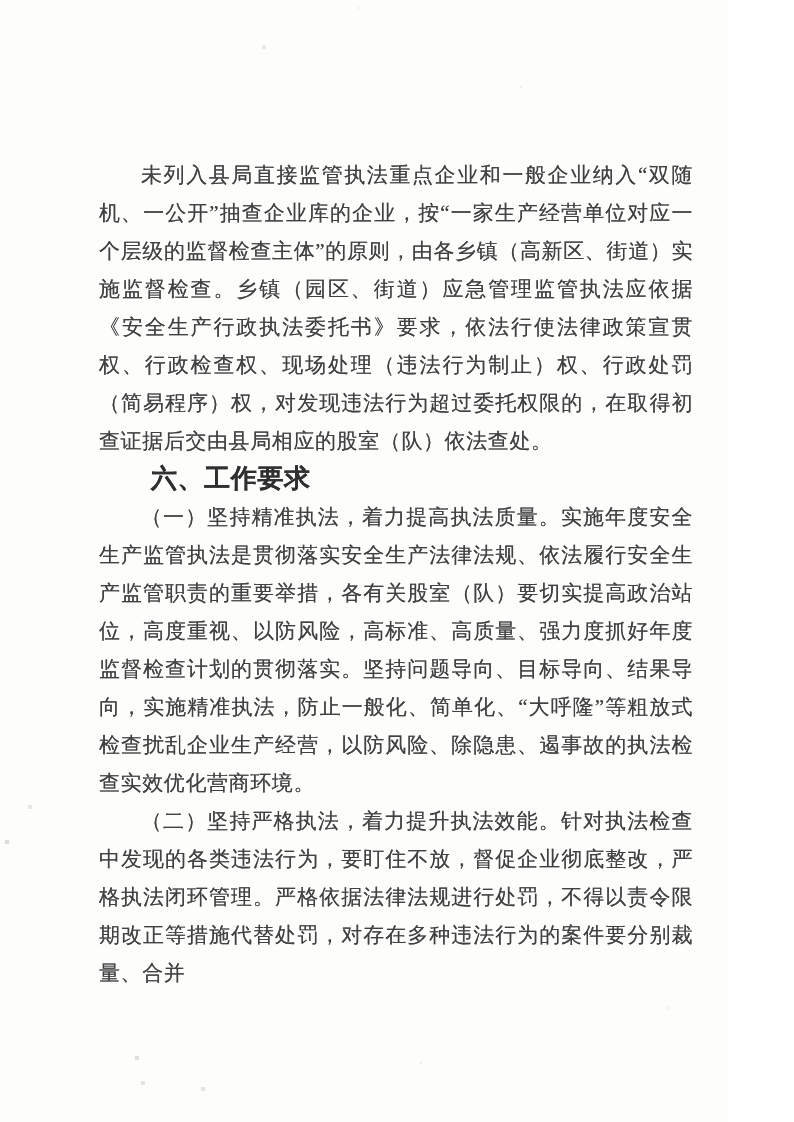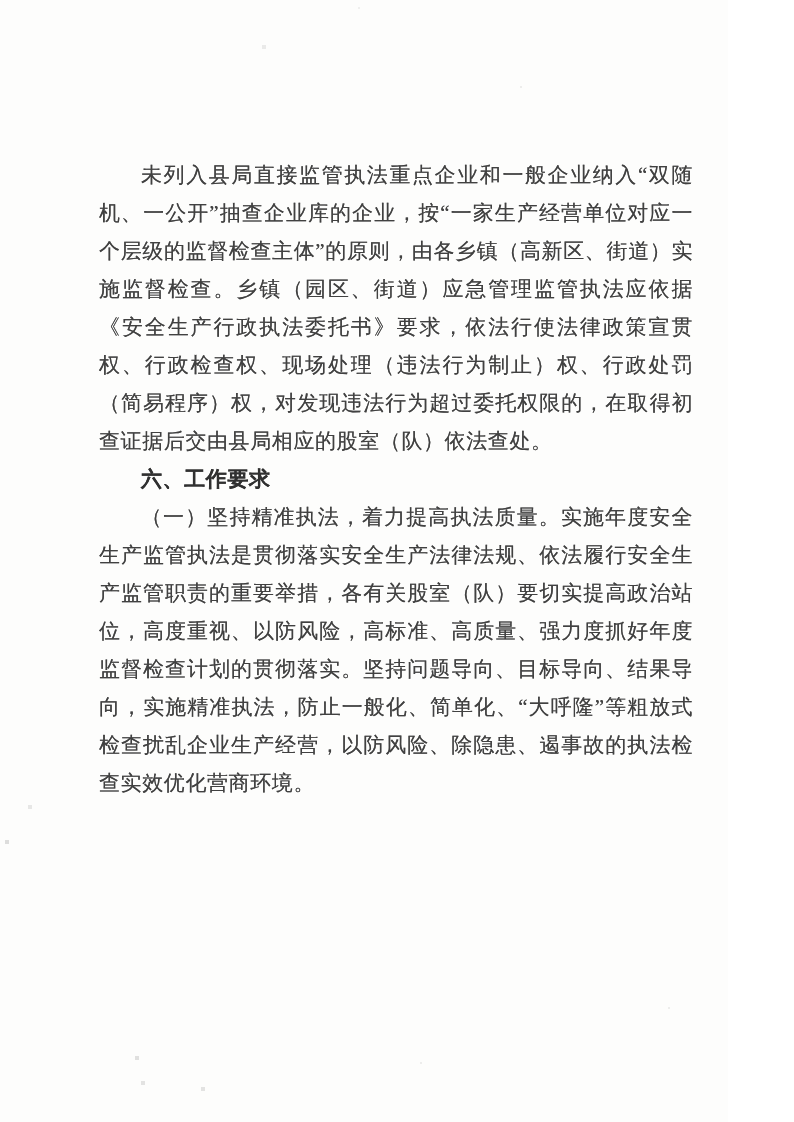--- a/index.html
+++ b/index.html
@@ -26,21 +26,21 @@
   .para {
     margin: 0;
     font-size: 21px;
     line-height: 38px;
     letter-spacing: 0.6px;
     text-align: justify;
     text-indent: 2em;
   }
   .heading {
     margin: 0;
-    font-size: 21px;
+    font-size: 26px;
     line-height: 38px;
     letter-spacing: 0.6px;
     text-indent: 2em;
     font-weight: bold;
     color: #303030;
     text-shadow: 0 0 0.6px rgba(40, 40, 40, 0.9);
   }
   
   .specks {
     position: absolute;
@@ -67,14 +67,15 @@
 </style>
 </head>
 <body>
 
 <div class="page">
   <div class="specks"></div>
   <div class="content">
     <p class="para">未列入县局直接监管执法重点企业和一般企业纳入“双随机、一公开”抽查企业库的企业，按“一家生产经营单位对应一个层级的监督检查主体”的原则，由各乡镇（高新区、街道）实施监督检查。乡镇（园区、街道）应急管理监管执法应依据《安全生产行政执法委托书》要求，依法行使法律政策宣贯权、行政检查权、现场处理（违法行为制止）权、行政处罚（简易程序）权，对发现违法行为超过委托权限的，在取得初查证据后交由县局相应的股室（队）依法查处。</p>
     <h3 class="heading">六、工作要求</h3>
     <p class="para">（一）坚持精准执法，着力提高执法质量。实施年度安全生产监管执法是贯彻落实安全生产法律法规、依法履行安全生产监管职责的重要举措，各有关股室（队）要切实提高政治站位，高度重视、以防风险，高标准、高质量、强力度抓好年度监督检查计划的贯彻落实。坚持问题导向、目标导向、结果导向，实施精准执法，防止一般化、简单化、“大呼隆”等粗放式检查扰乱企业生产经营，以防风险、除隐患、遏事故的执法检查实效优化营商环境。</p>
+    <p class="para">（二）坚持严格执法，着力提升执法效能。针对执法检查中发现的各类违法行为，要盯住不放，督促企业彻底整改，严格执法闭环管理。严格依据法律法规进行处罚，不得以责令限期改正等措施代替处罚，对存在多种违法行为的案件要分别裁量、合并</p>
   </div>
 </div>
 
 </body></html>

